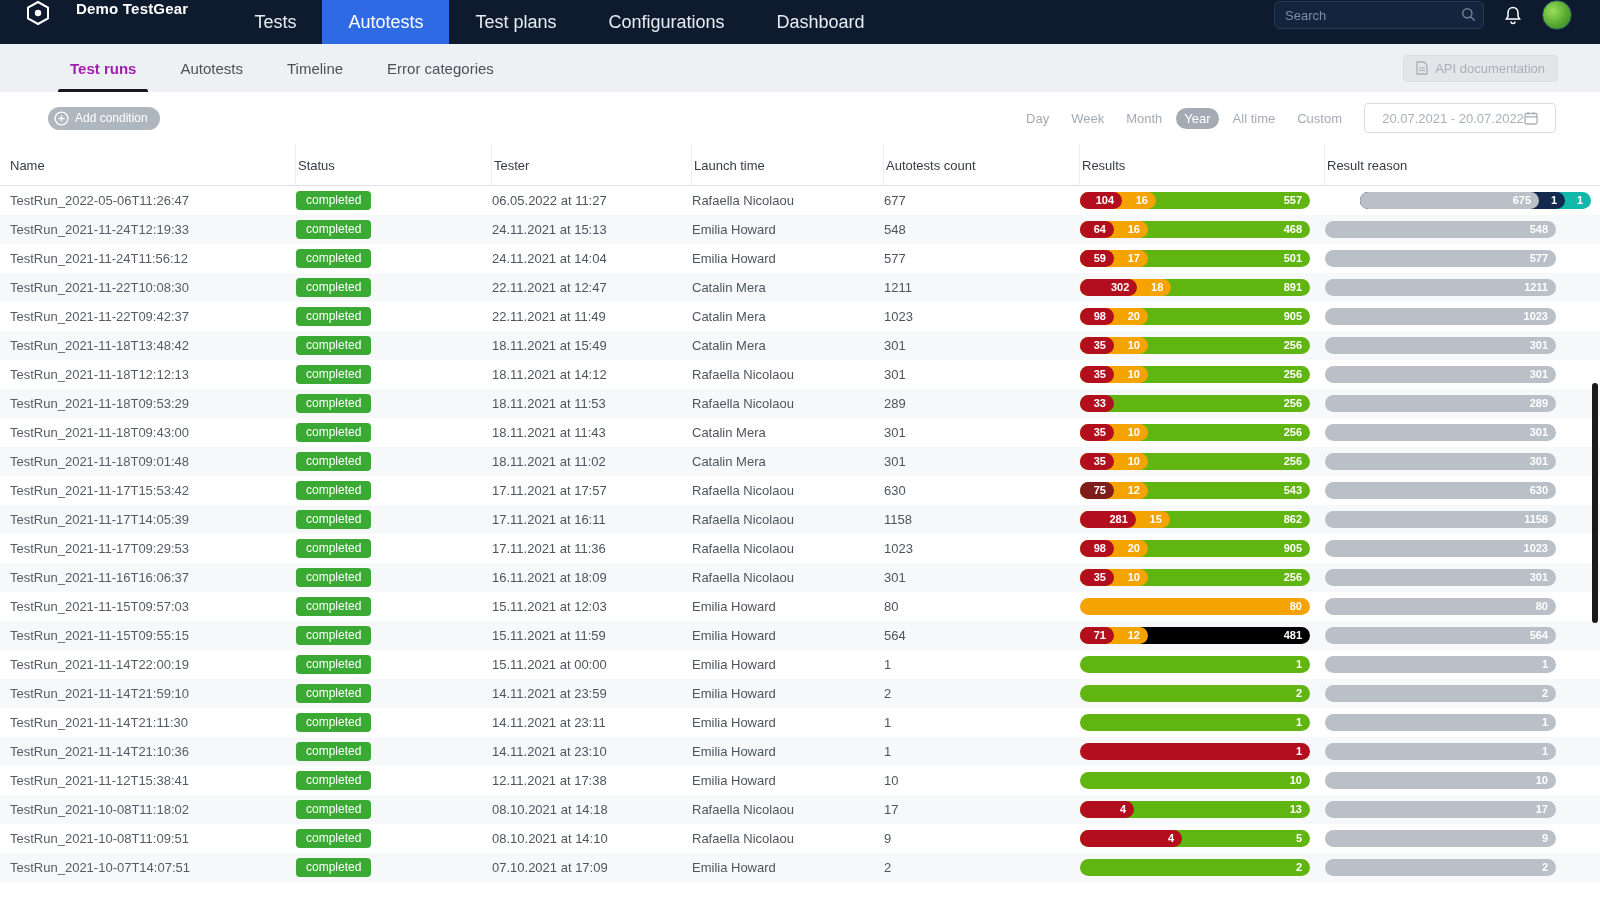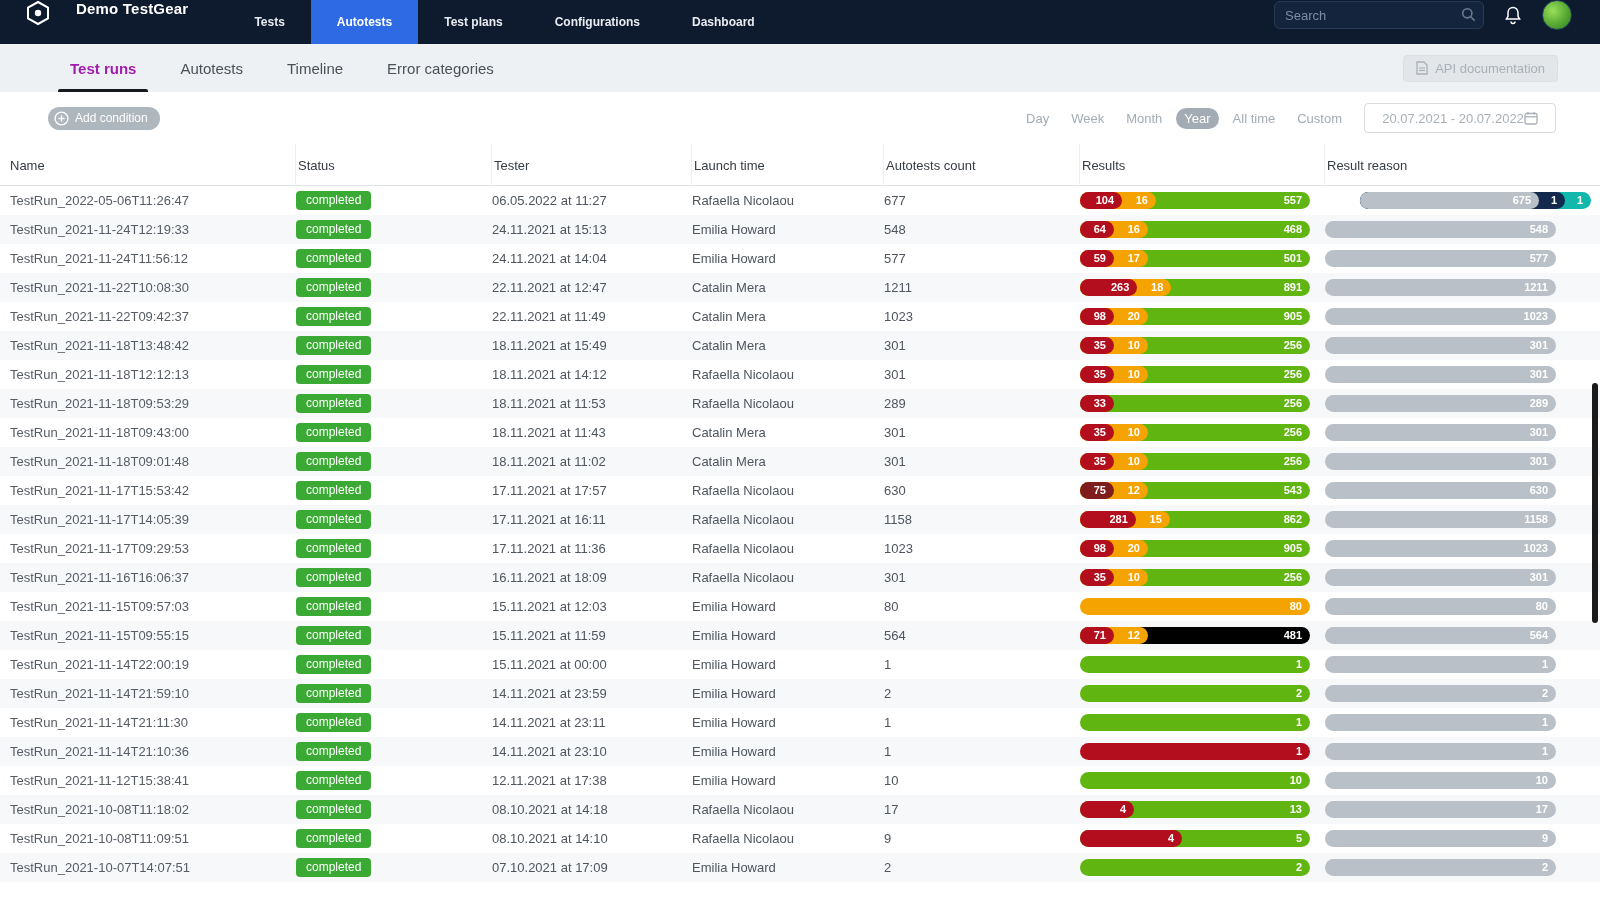--- a/index.html
+++ b/index.html
@@ -6,22 +6,22 @@
   html,body { width:1600px; height:900px; overflow:hidden; background:#fff;
     font-family:"Liberation Sans", sans-serif; }
   #app { position:relative; width:1600px; height:900px; background:#fff; overflow:hidden; }
 
   
   .navbar { position:absolute; top:0; left:0; width:1600px; height:44px;
     background:#0e1b2e; display:flex; align-items:flex-start; color:#fff; z-index:50; }
   .logo-wrap { width:76px; display:flex; justify-content:center; align-items:center; }
   .brand { font-size:15px; font-weight:700; letter-spacing:.2px; margin-right:40px; white-space:nowrap; }
   .nav-items { display:flex; height:44px; align-items:stretch; }
-  .nav-item { display:flex; align-items:center; padding:3px 26px; font-size:12px;
-    color:#e8ecf2; cursor:pointer; white-space:nowrap;font-weight:bold; }
+  .nav-item { display:flex; align-items:center; padding:3px 26px; font-size:18px;
+    color:#e8ecf2; cursor:pointer; white-space:nowrap; }
   .nav-item.active { background:#2d6ae3; color:#fff; }
   .nav-right { margin-left:auto; display:flex; align-items:center; gap:18px; padding-right:28px; }
   .search-box { position:relative; width:210px; height:28px; }
   .search-box input { width:100%; height:100%; background:#14243c; border:1px solid #27395          4; border:1px solid #273954;
     border-radius:6px; color:#cfd8e4; font-size:13px; padding:0 30px 0 10px; outline:none;
     font-family:"Liberation Sans", sans-serif; }
   .search-box input::placeholder { color:#7e8da3; }
   .search-ico { position:absolute; right:8px; top:6px; opacity:.7; }
   .bell { width:22px; height:22px; display:flex; align-items:center; justify-content:center; cursor:pointer; }
   .avatar { width:30px; height:30px; border-radius:50%; cursor:pointer;
@@ -262,21 +262,21 @@
         </div>
         <div class="trow">
           <div class="cell-name">TestRun_2021-11-22T10:08:30</div>
           <div><span class="badge" style="background: rgb(58, 170, 53);">completed</span></div>
           <div>22.11.2021 at 12:47</div>
           <div>Catalin Mera</div>
           <div>1211</div>
           <div>
             <div class="bar" style="width: 230px;">
               <span class="seg" style="width: 57.3576px; z-index: 4; background: rgb(179, 14, 29);">
-                <i>263</i>
+                <i>302</i>
               </span>
               <span class="seg" style="width: 91.3576px; z-index: 3; background: rgb(245, 163, 0);">
                 <i>18</i>
               </span>
               <span class="seg" style="width: 230px; z-index: 2; background: rgb(97, 181, 16);">
                 <i>891</i>
               </span>
             </div>
           </div>
           <div>

